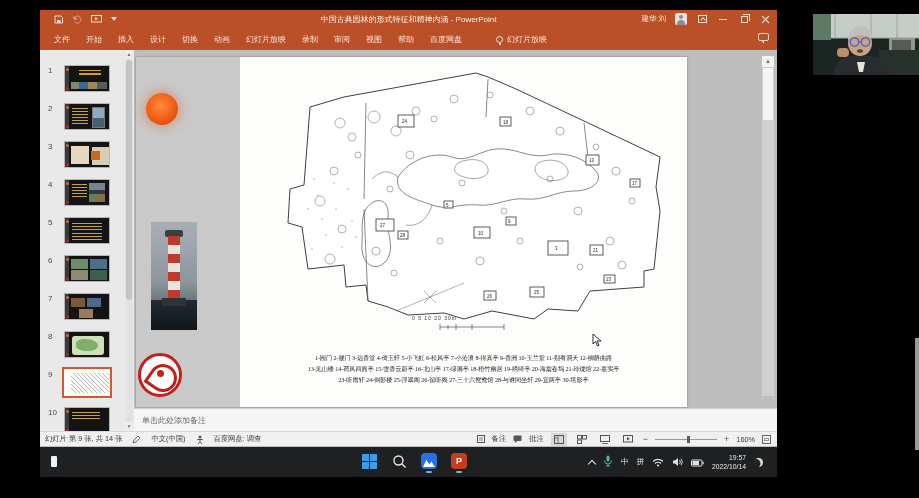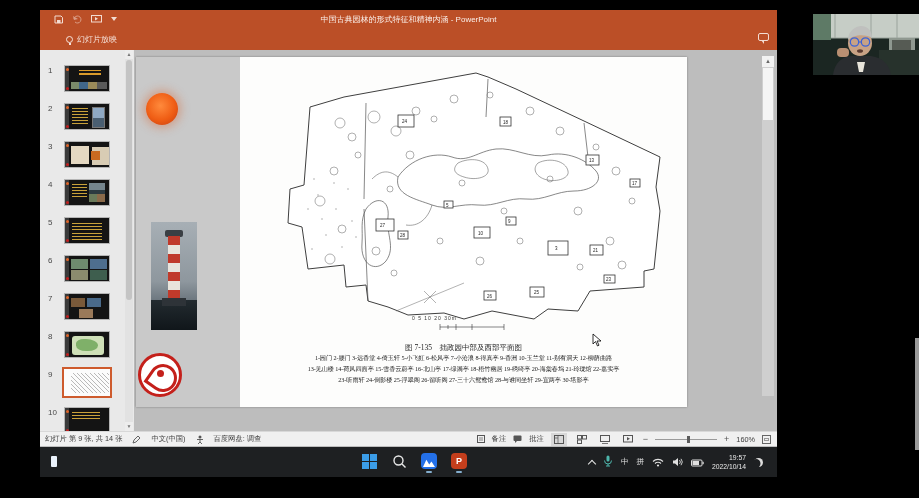--- a/index.html
+++ b/index.html
@@ -164,23 +164,55 @@
           </span>
         <span>
             <svg width="11" height="9">
               <rect x="0.5" y="0.5" width="10" height="6.5" fill="none" stroke="#F3DCD2"></rect>
               <path d="M4,2 l3,1.7 l-3,1.7 Z" fill="#F3DCD2"></path>
             </svg>
           </span>
         <span class="caret-dn"></span>
       </div>
       <div class="tb-title">中国古典园林的形式特征和精神内涵 - PowerPoint</div>
+      <div class="tb-right">
+        <span class="tb-user">建华 刘</span>
+        <span class="avatar"></span>
+        <span class="winbtn">
+            <span class="ribopt"></span>
+          </span>
+        <span class="winbtn">
+            <span class="minbar"></span>
+          </span>
+        <span class="winbtn">
+            <span class="restore"></span>
+          </span>
+        <span class="winbtn">
+            <svg width="9" height="9">
+              <path d="M1,1 L8,8 M8,1 L1,8" stroke="#F3DCD2" stroke-width="1.1"></path>
+            </svg>
+          </span>
+      </div>
     </div>
 
     <div class="tabsrow">
+      <div class="tabs">
+        <span class="tab">文件</span>
+        <span class="tab">开始</span>
+        <span class="tab">插入</span>
+        <span class="tab">设计</span>
+        <span class="tab">切换</span>
+        <span class="tab">动画</span>
+        <span class="tab">幻灯片放映</span>
+        <span class="tab">录制</span>
+        <span class="tab">审阅</span>
+        <span class="tab">视图</span>
+        <span class="tab">帮助</span>
+        <span class="tab">百度网盘</span>
+      </div>
       <div class="tellme">
         <span class="bulb"></span>
         <span>幻灯片放映</span>
       </div>
       <span class="comment-toggle"></span>
     </div>
 
     <div class="content">
 
       <div class="thumbpanel">
@@ -366,37 +398,39 @@
                   <text x="384" y="126">17</text>
                 <text x="239" y="239">26</text>
                   <text x="286" y="235">25</text>
               </g>
 
               <path d="M148,252 L216,224 M176,232 L188,244 M188,232 L176,244" stroke="#666" stroke-width="0.5" fill="none"></path>
 
               <path d="M192,268 H256 M192,265 V271 M200,266 V270 M208,265 V271 M224,265 V271 M256,265 V271" stroke="#333" stroke-width="0.6" fill="none"></path>
             </svg>
             <span class="scalelabel">0 5 10   20    30m</span>
-            <div class="figcap">图 7-135　拙政园中部及西部平面图</div>
             <div class="leg l1">1-园门  2-腰门  3-远香堂  4-倚玉轩  5-小飞虹  6-松风亭  7-小沧浪  8-得真亭  9-香洲  10-玉兰堂  11-别有洞天  12-柳荫曲路</div>
             <div class="leg l2">13-见山楼  14-荷风四面亭  15-雪香云蔚亭  16-北山亭  17-绿漪亭  18-梧竹幽居  19-绣绮亭  20-海棠春坞  21-玲珑馆  22-嘉实亭</div>
             <div class="leg l3">23-听雨轩  24-倒影楼  25-浮翠阁  26-留听阁  27-三十六鸳鸯馆  28-与谁同坐轩  29-宜两亭  30-塔影亭</div>
             <svg class="cursor" width="10" height="14">
               <path d="M1,1 L1,11 L3.5,8.5 L5.5,13 L7,12.2 L5,8 L9,8 Z" fill="#fff" stroke="#000" stroke-width="0.8"></path>
             </svg>
           </div>
         </div>
 
         <div class="vscroll">
           <span class="up">▲</span>
           <span class="vthumb"></span>
         </div>
       </div>
     </div>
 
+    <div class="notesbar">
+      <span>单击此处添加备注</span>
+    </div>
 
     <div class="statusbar">
       <div class="lft">
         <span>幻灯片 第 9 张, 共 14 张</span>
         <span class="sb-ico">
             <svg width="9" height="9">
               <path d="M1,8 L2,5 L6,1 L8,3 L4,7 Z" fill="none" stroke="#555" stroke-width="0.9"></path>
             </svg>
           </span>
         <span>中文(中国)</span>

